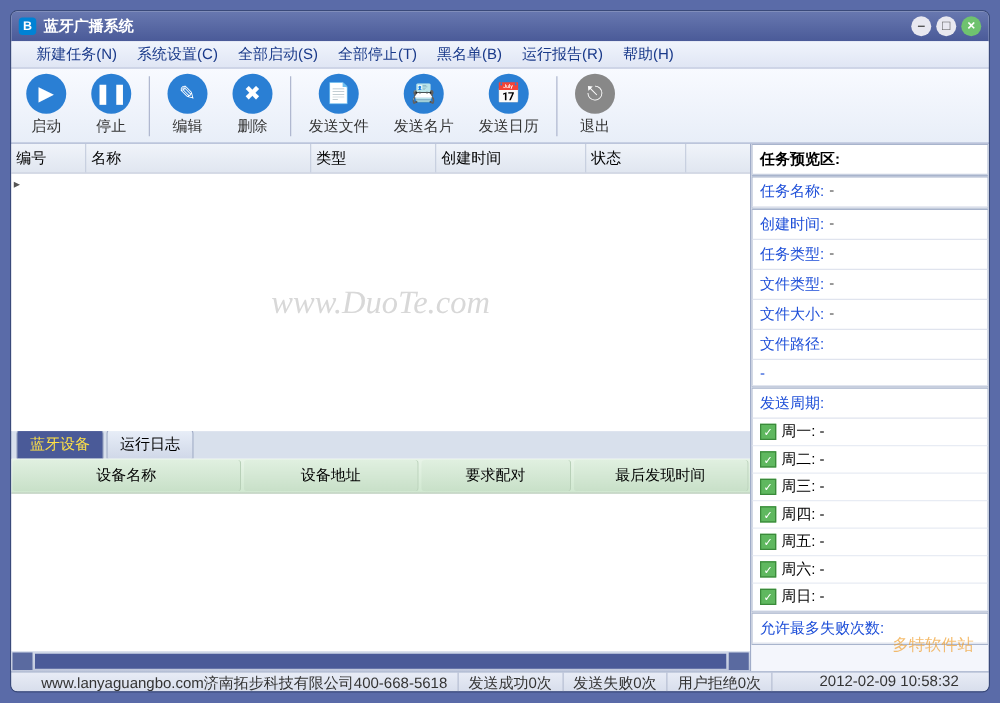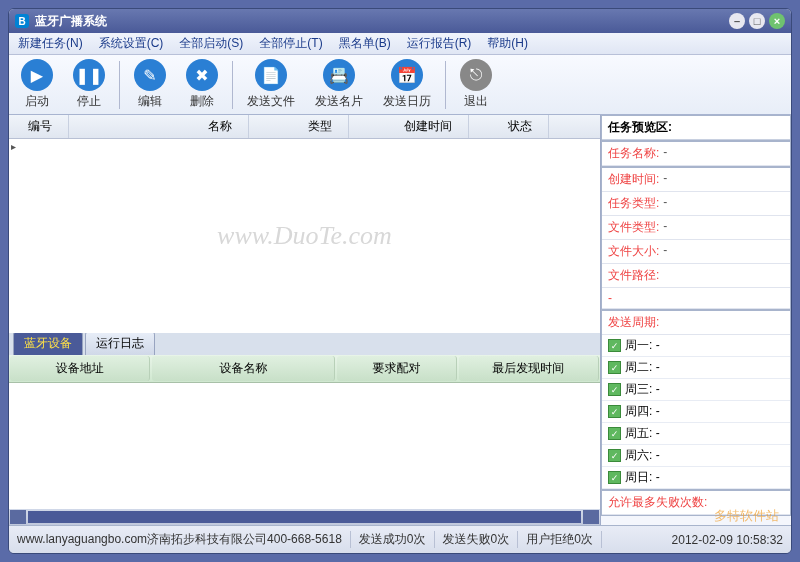--- a/index.html
+++ b/index.html
@@ -5,61 +5,61 @@
 *{box-sizing:border-box;margin:0;padding:0;font-family:"Microsoft YaHei",SimSun,sans-serif;font-size:12px}
 body{background:#5a6ba8;width:800px;height:562px;overflow:hidden;position:relative}
 .window{position:absolute;top:8px;left:8px;right:8px;bottom:8px;background:linear-gradient(#e8ecf8,#dce2f0);border:1px solid #3a4a7a;border-radius:6px;overflow:hidden;display:flex;flex-direction:column}
 .titlebar{height:24px;background:linear-gradient(#6878b0,#4a5a98);display:flex;align-items:center;padding:0 6px;color:#fff;font-weight:bold}
 .bt-icon{width:14px;height:14px;background:#0082d4;border-radius:3px;margin-right:6px;display:flex;align-items:center;justify-content:center;color:#fff;font-size:10px}
 .wincontrols{margin-left:auto;display:flex;gap:4px}
 .winbtn{width:16px;height:16px;border-radius:8px;display:flex;align-items:center;justify-content:center;font-size:11px;font-weight:bold;cursor:pointer}
 .winbtn.min{background:#e8e8f0;color:#555}
 .winbtn.max{background:#e8e8f0;color:#555}
 .winbtn.close{background:#6fc26f;color:#fff}
-.menubar{height:22px;background:linear-gradient(#f0f4fc,#e0e6f4);border-bottom:1px solid #b8c0d8;display:flex;align-items:center;padding:0 1px}
+.menubar{height:22px;background:linear-gradient(#f0f4fc,#e0e6f4);border-bottom:1px solid #b8c0d8;display:flex;align-items:center;padding:0 12px}
 .menuitem{padding:2px 8px;color:#1a3a8a;cursor:pointer}
 .toolbar{height:60px;background:linear-gradient(#f8faff,#e8eef8);border-bottom:1px solid #a8b4d0;display:flex;align-items:center;padding:0 6px;gap:8px}
 .toolgroup{display:flex;gap:8px}
 .toolsep{width:1px;height:48px;background:#b0b8d0}
 .toolbtn{display:flex;flex-direction:column;align-items:center;gap:2px;cursor:pointer;padding:2px 6px}
 .toolicon{width:32px;height:32px;border-radius:16px;display:flex;align-items:center;justify-content:center;color:#fff;font-size:16px}
 .ti-start{background:#2a7fd4}
 .ti-stop{background:#2a7fd4}
 .ti-edit{background:#2a7fd4}
 .ti-del{background:#2a7fd4}
 .ti-send{background:#2a7fd4}
 .ti-exit{background:#888}
 .toollabel{color:#333}
 .content{flex:1;display:flex;overflow:hidden}
 .left{flex:1;display:flex;flex-direction:column;border-right:1px solid #a0acc8}
 .tasktable{flex:1;background:#fff;display:flex;flex-direction:column;overflow:hidden}
 .thead{display:flex;background:linear-gradient(#f0f4fa,#e0e6f0);border-bottom:1px solid #b8c0d4}
-.th{padding:3px 16px;border-right:1px solid #c8d0e0;text-align:right}
+.th{padding:3px 4px;border-right:1px solid #c8d0e0;text-align:left}
 .tbody{flex:1;background:#fff;position:relative}
 .rowmark{position:absolute;left:2px;top:2px;color:#555;font-size:10px}
 .watermark{position:absolute;top:50%;left:50%;transform:translate(-50%,-50%);color:#d8d8d8;font-size:26px;font-style:italic;font-family:Georgia,serif;pointer-events:none}
 .tabbar{height:22px;background:#d8e0ec;display:flex;align-items:flex-end;padding-left:4px}
 .tab{padding:3px 10px;background:linear-gradient(#e8eef8,#d0d8e8);border:1px solid #98a4c0;border-bottom:none;border-radius:4px 4px 0 0;margin-right:2px;cursor:pointer}
 .tab.active{background:#4a5a98;color:#fde047}
 .devtable{height:170px;background:#fff;display:flex;flex-direction:column}
 .devhead{display:flex;background:linear-gradient(#e8f4e8,#d0e8d0);border-bottom:1px solid #a8c0a8}
 .devth{padding:4px 6px;border-right:1px solid #b8d0b8;text-align:center;background:linear-gradient(#e0f0e0,#c8e0c8);border-radius:3px;margin:1px}
 .devbody{flex:1;background:#fff}
 .hscroll{height:16px;background:linear-gradient(#d0d8e8,#c0c8dc);display:flex;align-items:center}
 .hscroll .arrow{width:16px;height:14px;background:#5a6aa0;margin:0 1px}
 .hscroll .track{flex:1;background:#4a5a98;height:12px;margin:0 1px}
 .right{width:190px;background:#f4f6fc;display:flex;flex-direction:column;overflow:auto}
 .panel{border:1px solid #a8b4cc;margin:0;background:#fff}
 .panelhead{padding:3px 6px;font-weight:bold;border-bottom:1px solid #c8d0e0}
 .fieldrow{padding:3px 6px;border-bottom:1px solid #e0e4ee;display:flex}
-.fieldlabel{color:#ef4444}
+.fieldlabel{color:#1d4ed8}
 .fieldval{margin-left:4px;color:#555}
 .chkrow{padding:2px 6px;border-bottom:1px solid #e8ecf4;display:flex;align-items:center;gap:4px}
 .chk{width:13px;height:13px;background:#5fb85f;border:1px solid #3a8a3a;display:inline-flex;align-items:center;justify-content:center;color:#fff;font-size:9px}
-.statusbar{height:28px;background:linear-gradient(#e8ecf6,#d8deec);border-top:1px solid #a8b4cc;display:flex;align-items:center;padding:0 0;font-size:11px;color:#333}
+.statusbar{height:16px;background:linear-gradient(#e8ecf6,#d8deec);border-top:1px solid #a8b4cc;display:flex;padding:0 16px;font-size:11px;color:#333}
 .statusitem{padding:0 8px;border-right:1px solid #b8c0d4}
 .statusitem:last-child{margin-left:auto;border:none}
 .duote-wm{position:absolute;right:12px;bottom:28px;color:#f0a030;font-size:13px;font-weight:normal;opacity:.7;pointer-events:none}
 </style>
 </head>
 <body>
 
 <div class="window">
 
   <div class="titlebar">
@@ -144,22 +144,22 @@
         </div>
       </div>
 
       <div class="tabbar">
         <div class="tab active">蓝牙设备</div>
         <div class="tab">运行日志</div>
       </div>
 
       <div class="devtable">
         <div class="devhead">
+          <div class="devth" style="flex:1.6">设备名称</div>
           <div class="devth" style="flex:1.2">设备地址</div>
-          <div class="devth" style="flex:1.6">设备名称</div>
           <div class="devth" style="flex:1">要求配对</div>
           <div class="devth" style="flex:1.2">最后发现时间</div>
         </div>
         <div class="devbody"></div>
         <div class="hscroll">
           <div class="arrow"></div>
           <div class="track"></div>
           <div class="arrow"></div>
         </div>
       </div>

